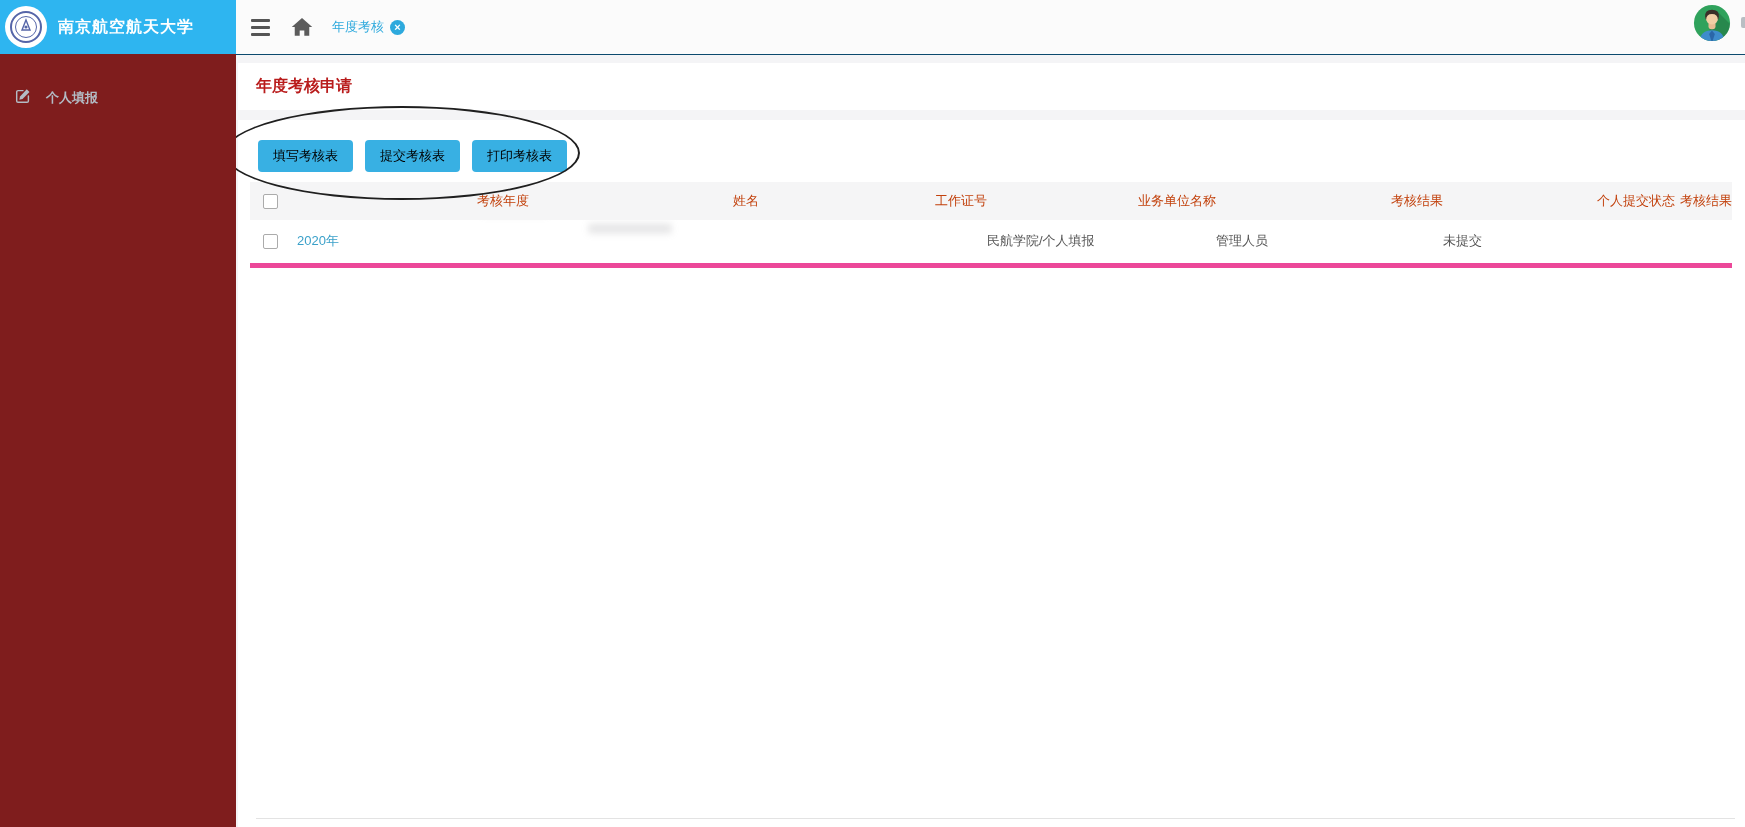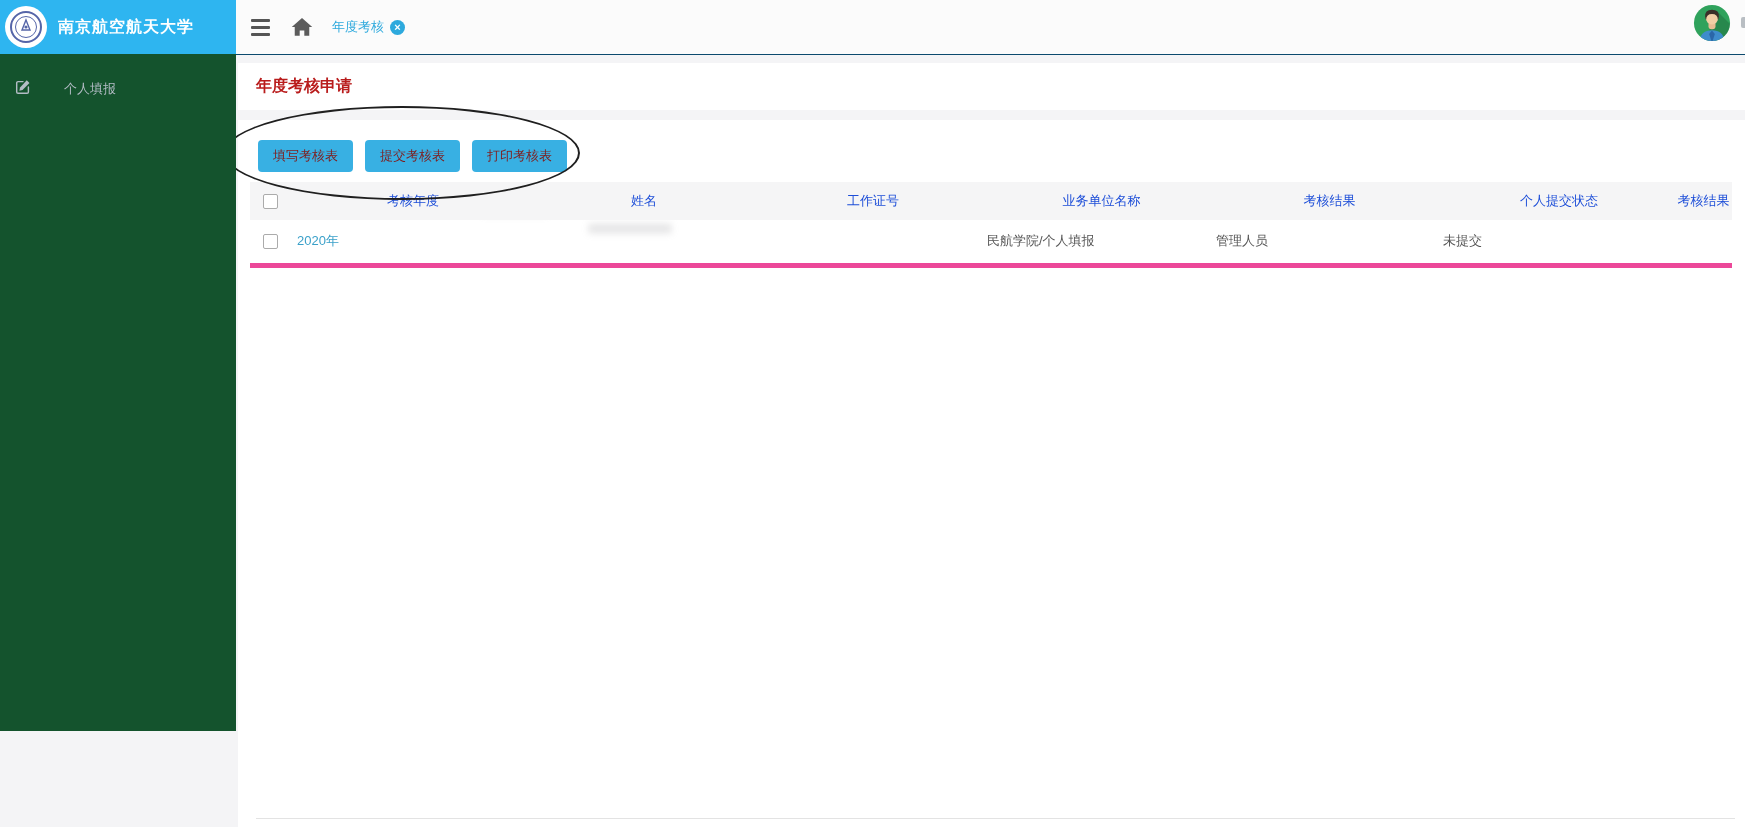--- a/index.html
+++ b/index.html
@@ -1,24 +1,24 @@
 <!DOCTYPE html>
 <html><head>
 <meta charset="utf-8">
 <style>
   html,body{margin:0;padding:0;background:#fff;}
   .app{position:relative;width:1745px;height:827px;overflow:hidden;background:#f4f4f6;
        font-family:"Liberation Sans","DejaVu Sans",sans-serif;-webkit-font-smoothing:antialiased;}
 
   
-  .sidebar{position:absolute;left:0;top:0;width:236px;height:731px;background:#14532d;z-index:5;}
+  .sidebar{position:absolute;left:0;top:0;width:236px;height:827px;background:#7f1d1d;z-index:5;}
   .brand{height:54px;background:#2eb5f0;display:flex;align-items:center;gap:11px;padding-left:5px;}
   .logo{width:42px;height:42px;border-radius:50%;background:#fff;display:flex;align-items:center;justify-content:center;flex:0 0 auto;}
   .brand-name{color:#fff;font-size:16px;font-weight:bold;letter-spacing:1px;white-space:nowrap;}
-  .side-item{display:flex;align-items:center;gap:32px;padding:24px 14px;color:#b3bcc5;font-size:13px;cursor:pointer;}
+  .side-item{display:flex;align-items:center;gap:14px;padding:33px 14px;color:#b3bcc5;font-size:13px;cursor:pointer;font-weight:bold;}
 
   
   .main{position:absolute;left:236px;top:0;right:0;bottom:0;}
   .topbar{position:relative;height:54px;background:#fbfbfb;border-bottom:1px solid #0c4a6e;
           display:flex;align-items:center;gap:19px;padding-left:13px;}
   .hamburger{display:flex;flex-direction:column;gap:4px;cursor:pointer;padding:4px 2px;}
   .hamburger span{display:block;width:19px;height:3px;background:#555;border-radius:1px;}
   .home-btn{display:flex;align-items:center;cursor:pointer;}
   .tab{display:flex;align-items:center;gap:6px;color:#2da9dd;font-size:13px;cursor:pointer;}
   .tab-close{width:15px;height:15px;border-radius:50%;background:#2da9dd;color:#fff;font-size:11px;
@@ -26,30 +26,30 @@
   .avatar{position:absolute;right:14px;top:4px;width:38px;height:38px;cursor:pointer;}
   .edge-mark{position:absolute;right:0;top:17px;width:4px;height:11px;background:#b9bec3;border-radius:2px 0 0 2px;}
 
   
   .content{position:absolute;top:55px;left:0;right:0;bottom:0;background:#f4f4f6;}
   .title-card{margin:8px 0 0 2px;background:#fff;height:47px;display:flex;align-items:center;
               padding-left:18px;font-size:16px;font-weight:bold;color:#b91c1c;}
   .body-card{position:absolute;top:65px;left:2px;right:0;bottom:0;background:#fff;}
 
   .btn-row{position:absolute;top:20px;left:20px;display:flex;gap:12px;z-index:2;}
-  .btn{height:32px;padding:0 15px;background:#38b0e3;color:#7f1d1d;font-size:13px;border:none;
+  .btn{height:32px;padding:0 15px;background:#38b0e3;color:#000000;font-size:13px;border:none;
        border-radius:4px;display:flex;align-items:center;cursor:pointer;white-space:nowrap;}
 
   .annotation-ellipse{position:absolute;left:-14px;top:-14px;width:352px;height:90px;
                       border:2px solid #1f1f1f;border-radius:50%;z-index:3;pointer-events:none;}
 
   .tbl-wrap{position:absolute;top:62px;left:12px;}
   table{border-collapse:collapse;table-layout:fixed;width:1482px;font-size:13px;}
   thead tr{background:#f5f5f6;height:38px;}
-  th{font-weight:normal;color:#1d4ed8;text-align:center;padding:0;}
+  th{font-weight:normal;color:#c2410c;text-align:right;padding:0;}
   tbody tr{height:45px;}
   tbody td{color:#555;padding:0;border-bottom:5px solid #ec4899;}
   .cb-cell{padding-left:13px;width:47px;}
   .checkbox{width:13px;height:13px;border:1px solid #ababab;border-radius:2px;background:#fff;cursor:pointer;}
   .year-link{color:#3aa0c9;cursor:pointer;text-decoration:none;}
 
   .smudge{position:absolute;background:rgba(140,140,145,0.20);filter:blur(3px);border-radius:4px;pointer-events:none;}
   .smudge.s1{left:244px;top:82px;width:66px;height:14px;}
   .smudge.s2{left:350px;top:103px;width:84px;height:11px;}
 

